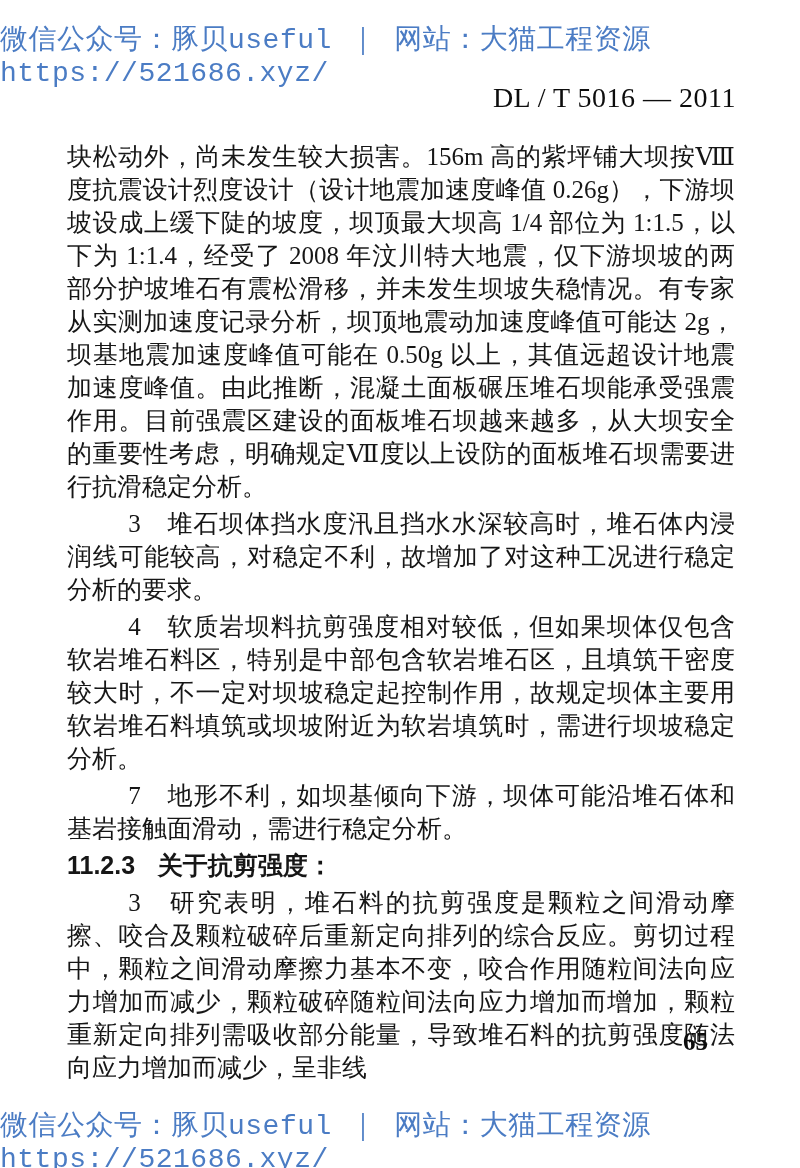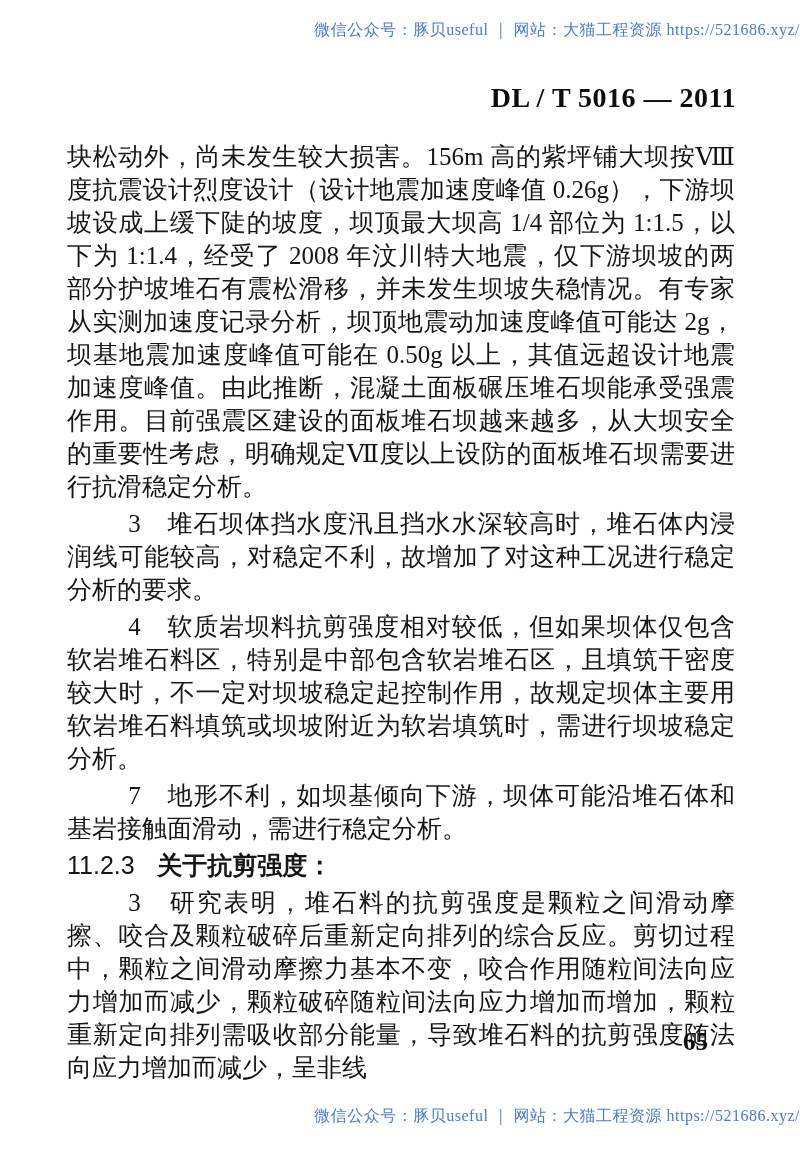--- a/index.html
+++ b/index.html
@@ -13,34 +13,34 @@
     height: 1168px;
     overflow: hidden;
     font-family: "Liberation Serif", "DejaVu Serif", serif;
     color: #161616;
   }
   
   .watermark {
     position: absolute;
     left: 0;
     right: 0;
-    text-align: right;
-    font-size: 16px;
+    text-align: left;
+    font-size: 28px;
     letter-spacing: 0.5px;
-    font-family: Liberation Serif, serif;
+    font-family: Liberation Mono, monospace;
   }
   .watermark.header-wm { top: 20px; }
   .watermark.footer-wm { top: 1106px; }
   
   .doc-number {
     position: absolute;
     top: 82px;
     right: 64px;
     font-size: 28px;
-    font-weight: bold;
+    font-weight: normal;
     font-family: "Liberation Serif", "DejaVu Serif", serif;
     letter-spacing: 0.5px;
     color: #0d0d0d;
   }
   
   .page-number {
     position: absolute;
     top: 1028px;
     right: 92px;
     font-size: 25px;
@@ -64,21 +64,21 @@
     text-justify: auto;
   }
   .content p.indent { text-indent: 2.45em; }
   .content p.heading {
     text-align: left;
     font-weight: bold;
     font-family: "Liberation Sans", "DejaVu Sans", sans-serif;
   }
   .clause-num {
     font-family: "Liberation Sans", "DejaVu Sans", sans-serif;
-    font-weight: normal;
+    font-weight: bold;
     margin-right: 0.9em;
   }
 </style>
 </head>
 <body>
 
 <div class="watermark header-wm" style="color: rgb(75, 124, 196);">微信公众号：豚贝useful ｜ 网站：大猫工程资源 https://521686.xyz/</div>
 
 <div class="doc-number">DL / T 5016 — 2011</div>
 

